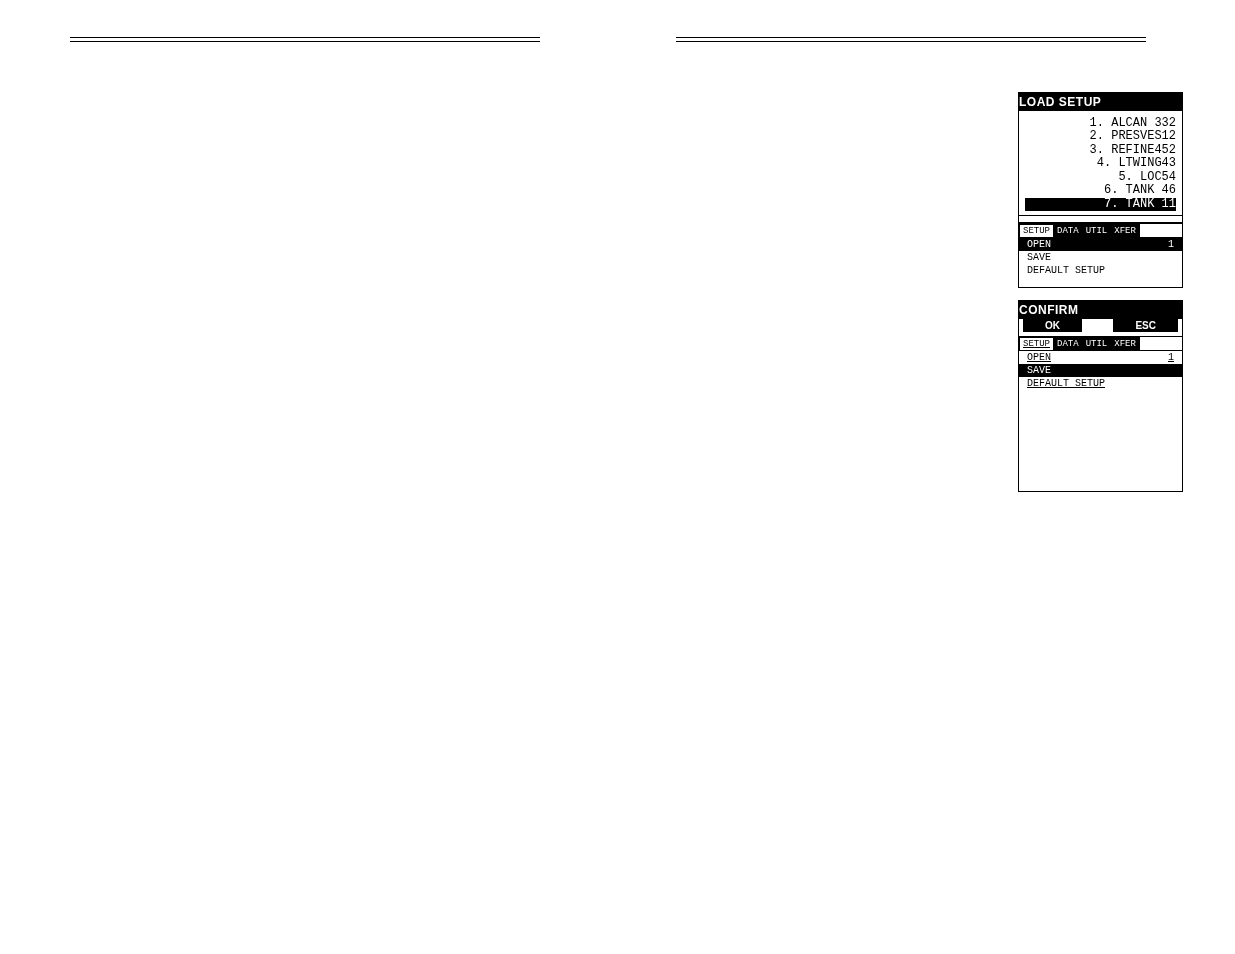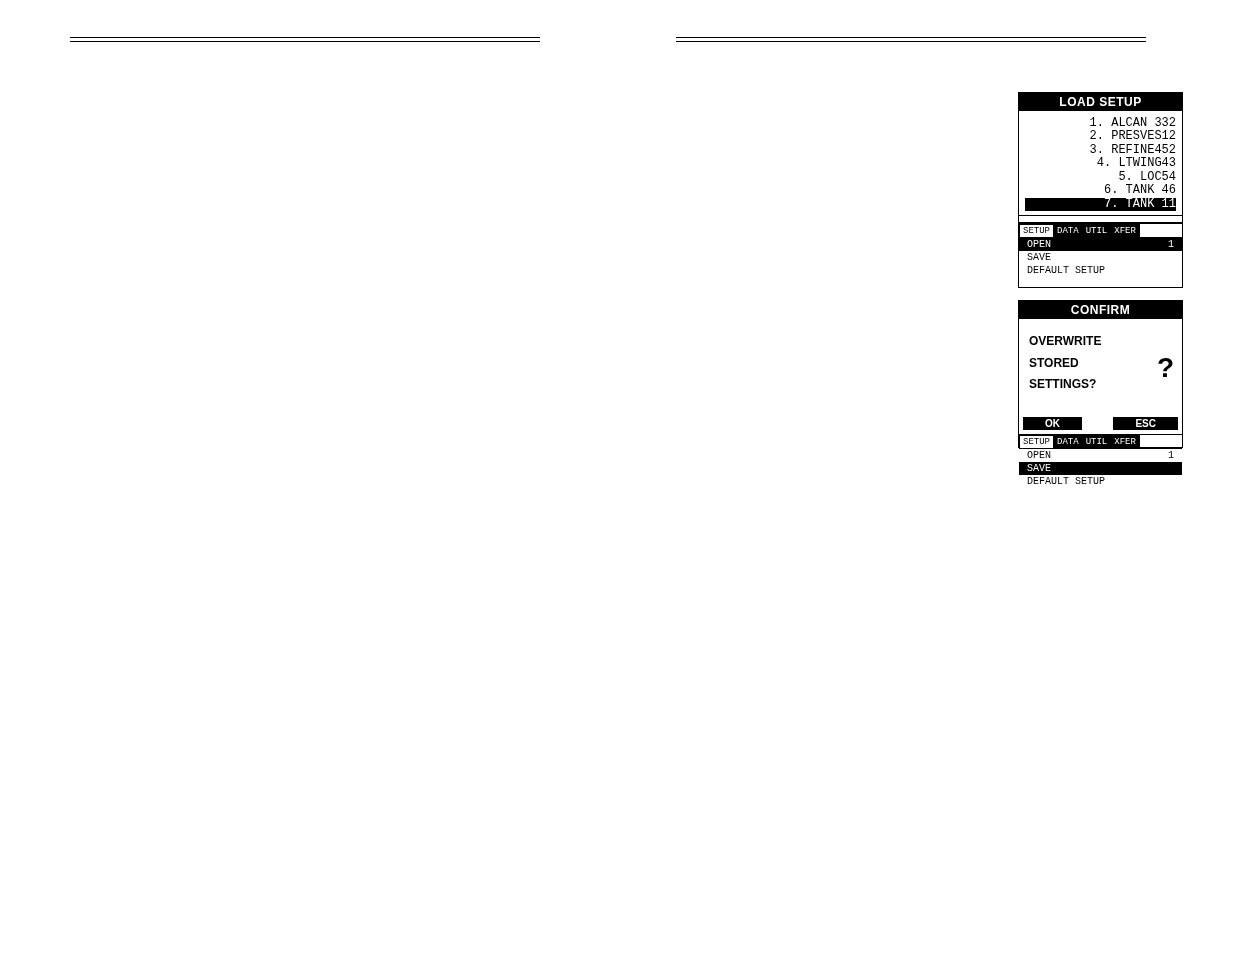--- a/index.html
+++ b/index.html
@@ -34,28 +34,27 @@
   .device {
     position: absolute;
     width: 165px;
     background: #fff;
     border: 1px solid #000;
     box-sizing: border-box;
     font-family: "Courier New", monospace;
     font-size: 10px;
   }
   .device.top { left: 342px; top: 92px; height: 196px; }
-  .device.bottom { left: 342px; top: 300px; height: 148px; }
+  .device.bottom { left: 342px; top: 300px; height: 192px; text-decoration: underline; }
 
   .device .titlebar {
     background: #000;
     color: #fff;
     font-family: Arial, Helvetica, sans-serif;
     font-weight: bold;
-    text-align: center;
     padding: 2px 0;
     font-size: 12px;
     letter-spacing: 0.5px;
   }
 
   .device .setup-list {
     padding: 6px 6px 2px 6px;
     color: #000;
     line-height: 1.12;
     font-size: 12px;
@@ -189,26 +188,20 @@
         </div>
       <div class="mrow">
           <span>DEFAULT SETUP</span>
           <span></span>
         </div>
     </div>
   </div>
 
   <div class="device bottom">
     <div class="titlebar">CONFIRM</div>
-    <div class="confirm-body">
-      <span class="line">OVERWRITE</span>
-      <span class="line">STORED</span>
-      <span class="line">SETTINGS?</span>
-      <span class="qmark">?</span>
-    </div>
     <div class="btnrow">
       <div class="btn">OK</div>
       <div class="btn">ESC</div>
     </div>
     <div class="tabrow2">
       <div class="tab active">SETUP</div>
       <div class="tab">DATA</div>
       <div class="tab">UTIL</div>
       <div class="tab">XFER</div>
     </div>

